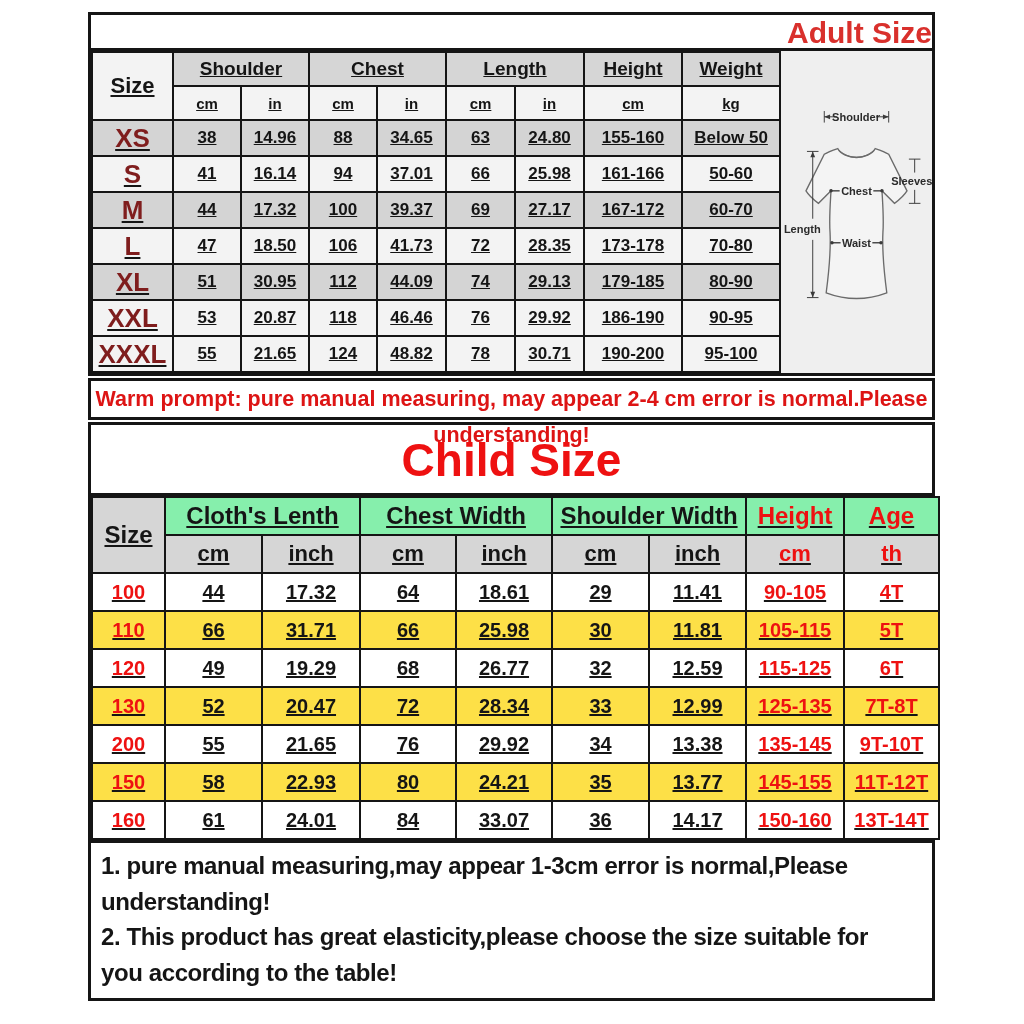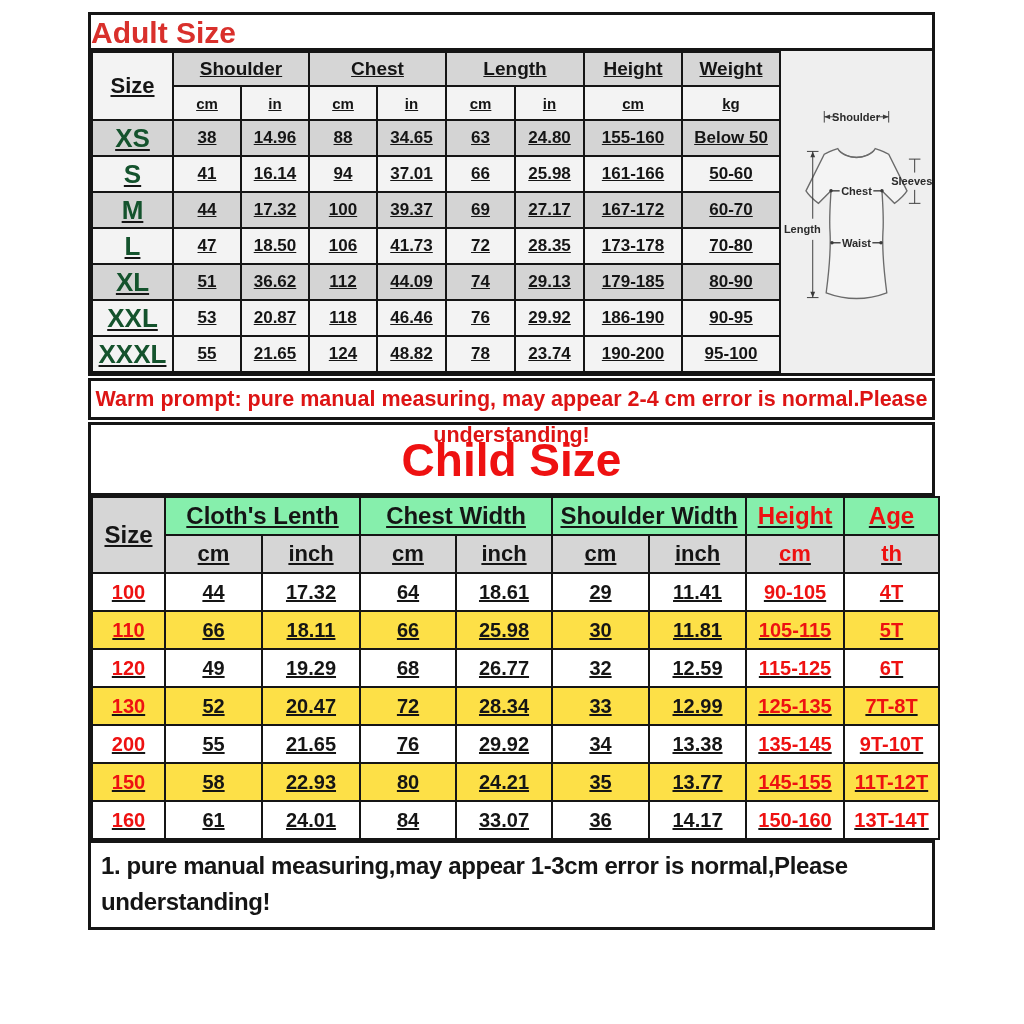--- a/index.html
+++ b/index.html
@@ -2,30 +2,30 @@
 <html><head>
 <meta charset="utf-8">
 <style>
   * { margin:0; padding:0; box-sizing:border-box; }
   html,body { width:1024px; height:1024px; background:#ffffff; }
   body { font-family:"Liberation Sans", sans-serif; font-weight:bold; color:#151515; position:relative; }
   .chart-wrap { position:absolute; left:88px; top:12px; width:847px; }
 
   
   .adult-box { border:3px solid #151515; background:#fff; }
-  .adult-title { height:36px; line-height:36px; text-align:left; font-size:30px; color:#d9302c; border-bottom:3px solid #151515; }
+  .adult-title { height:36px; line-height:36px; text-align:right; font-size:30px; color:#d9302c; border-bottom:3px solid #151515; }
   .adult-body { display:flex; align-items:stretch; }
   table { border-collapse:collapse; table-layout:fixed;text-decoration:underline; }
   td, th { border:2px solid #151515; text-align:center; vertical-align:middle; overflow:hidden; white-space:nowrap; }
   table.adult { width:688px; }
   table.adult .group-row th { height:34px; font-size:19px; background:#d6d6d6; }
   table.adult th.size-head { background:#f3f3f3; font-size:22px; }
   table.adult .unit-row th { height:34px; font-size:15px; background:#f3f3f3; }
   table.adult tbody td { height:36px; font-size:17px; }
-  table.adult td.size-label { font-size:26px; color:#14532d; font-weight:bold; }
+  table.adult td.size-label { font-size:26px; color:#7f1d1d; font-weight:bold; }
   table.adult tr.shaded td { background:#d4d4d4; }
   table.adult tr.light td { background:#f3f3f3; }
 
   .diagram-panel { flex:1; background:#efefef; position:relative; }
   .diagram-panel svg { display:block; width:100%; height:100%; }
   .diag-label { font-family:"Liberation Sans", sans-serif; font-size:11.5px; font-weight:bold; fill:#2b2b2b; }
 
   
   .warm-box { border:3px solid #151515; margin-top:2px; height:42px; line-height:36px; text-align:center;
               color:#dd1414; font-size:21.5px; background:#fff; }
@@ -128,21 +128,21 @@
               <td>106</td>
               <td>41.73</td>
               <td>72</td>
               <td>28.35</td>
               <td>173-178</td>
               <td>70-80</td>
             </tr>
             <tr class="shaded">
               <td class="size-label">XL</td>
               <td>51</td>
-              <td>36.62</td>
+              <td>30.95</td>
               <td>112</td>
               <td>44.09</td>
               <td>74</td>
               <td>29.13</td>
               <td>179-185</td>
               <td>80-90</td>
             </tr>
             <tr class="light">
               <td class="size-label">XXL</td>
               <td>53</td>
@@ -154,21 +154,21 @@
               <td>186-190</td>
               <td>90-95</td>
             </tr>
             <tr class="light">
               <td class="size-label">XXXL</td>
               <td>55</td>
               <td>21.65</td>
               <td>124</td>
               <td>48.82</td>
               <td>78</td>
-              <td>23.74</td>
+              <td>30.71</td>
               <td>190-200</td>
               <td>95-100</td>
             </tr>
           </tbody>
       </table>
 
       <div class="diagram-panel">
         <svg viewBox="0 0 157 322" preserveAspectRatio="xMidYMid meet">
 
           <g stroke="#3a3a3a" stroke-width="1">
@@ -281,21 +281,21 @@
             <td>64</td>
             <td>18.61</td>
             <td>29</td>
             <td>11.41</td>
             <td class="red-text">90-105</td>
             <td class="red-text">4T</td>
           </tr>
           <tr class="shaded">
             <td class="size-label">110</td>
             <td>66</td>
-            <td>18.11</td>
+            <td>31.71</td>
             <td>66</td>
             <td>25.98</td>
             <td>30</td>
             <td>11.81</td>
             <td class="red-text">105-115</td>
             <td class="red-text">5T</td>
           </tr>
           <tr class="light">
             <td class="size-label">120</td>
             <td>49</td>
@@ -349,15 +349,16 @@
             <td>36</td>
             <td>14.17</td>
             <td class="red-text">150-160</td>
             <td class="red-text">13T-14T</td>
           </tr>
         </tbody>
     </table>
 
     <div class="notes">
       <p>1. pure manual measuring,may appear 1-3cm error is normal,Please understanding!</p>
+      <p>2. This product has great elasticity,please choose the size suitable for you according to the table!</p>
     </div>
   </section>
 </div>
 
 </body></html>

